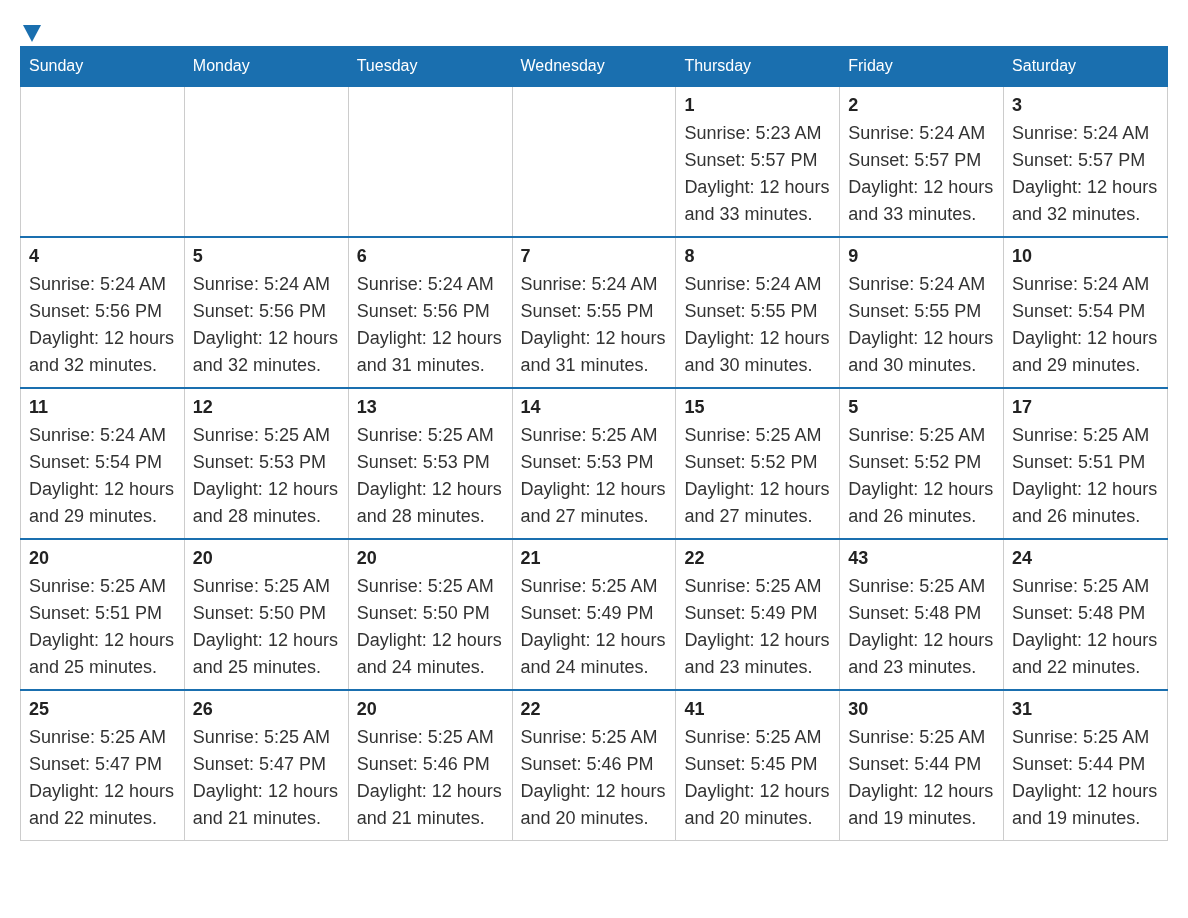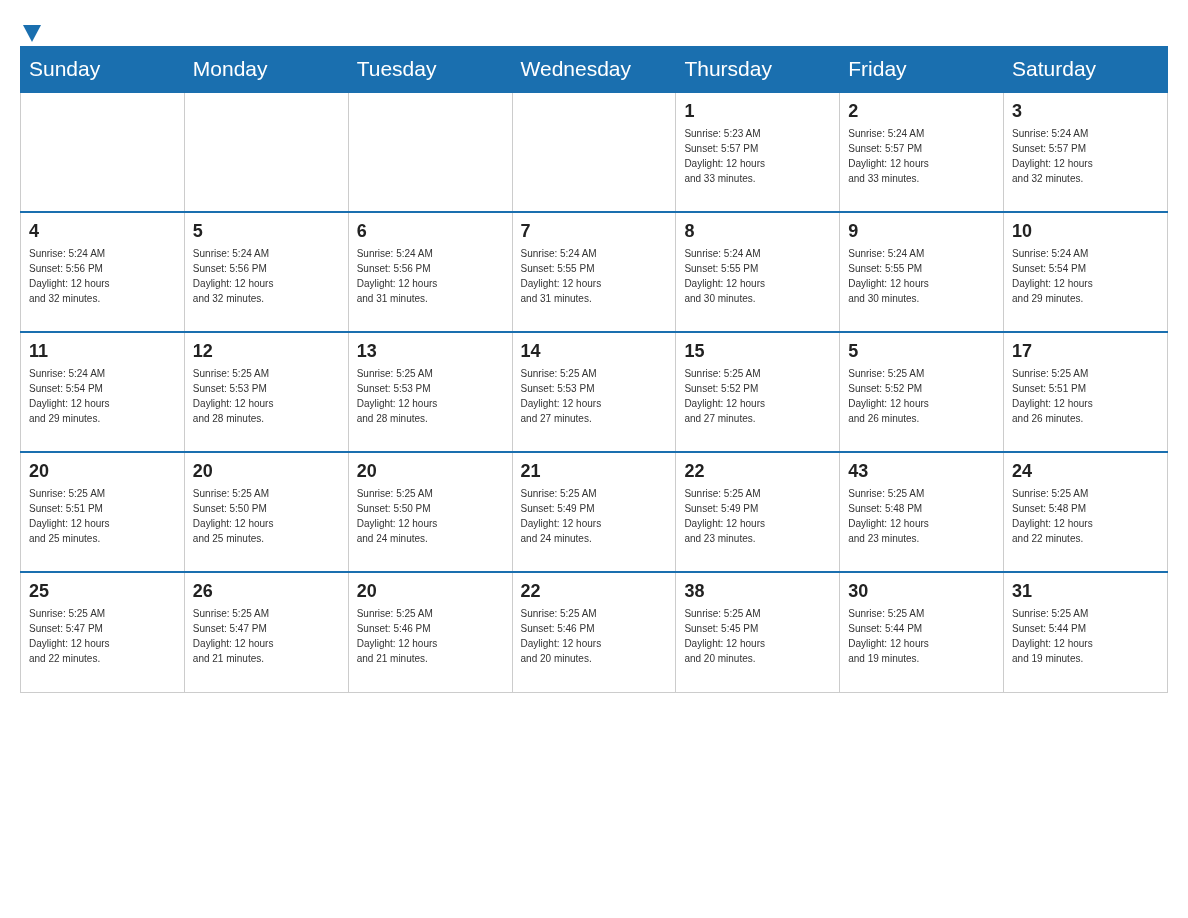--- a/index.html
+++ b/index.html
@@ -31,42 +31,42 @@
       margin-top: 4px;
     }
     .calendar {
       width: 100%;
       border-collapse: collapse;
       margin-top: 10px;
     }
     .calendar th {
       background-color: #1a6faf;
       color: #fff;
-      font-size: 21px;
+      font-size: 16px;
       font-weight: normal;
       padding: 10px 8px;
       text-align: left;
       border: 1px solid #1a6faf;
     }
     .calendar td {
       vertical-align: top;
       border: 1px solid #ccc;
       padding: 8px;
       width: calc(100% / 7);
       height: 120px;
     }
     .calendar td .day-num {
       font-size: 18px;
       font-weight: bold;
       color: #222;
       display: block;
       margin-bottom: 4px;
     }
     .calendar td .day-info {
-      font-size: 10px;
+      font-size: 18px;
       color: #333;
       line-height: 1.5;
     }
     .calendar td.empty {
       background: #fff;
     }
     .calendar tr:first-child td {
       border-top: 2px solid #1a6faf;
     }
     .calendar tbody tr td {
@@ -315,21 +315,21 @@
 and 21 minutes.</div>
         </td>
         <td>
           <span class="day-num">22</span>
           <div class="day-info" style="white-space: pre-line;">Sunrise: 5:25 AM
 Sunset: 5:46 PM
 Daylight: 12 hours
 and 20 minutes.</div>
         </td>
         <td>
-          <span class="day-num">38</span>
+          <span class="day-num">41</span>
           <div class="day-info" style="white-space: pre-line;">Sunrise: 5:25 AM
 Sunset: 5:45 PM
 Daylight: 12 hours
 and 20 minutes.</div>
         </td>
         <td>
           <span class="day-num">30</span>
           <div class="day-info" style="white-space: pre-line;">Sunrise: 5:25 AM
 Sunset: 5:44 PM
 Daylight: 12 hours

